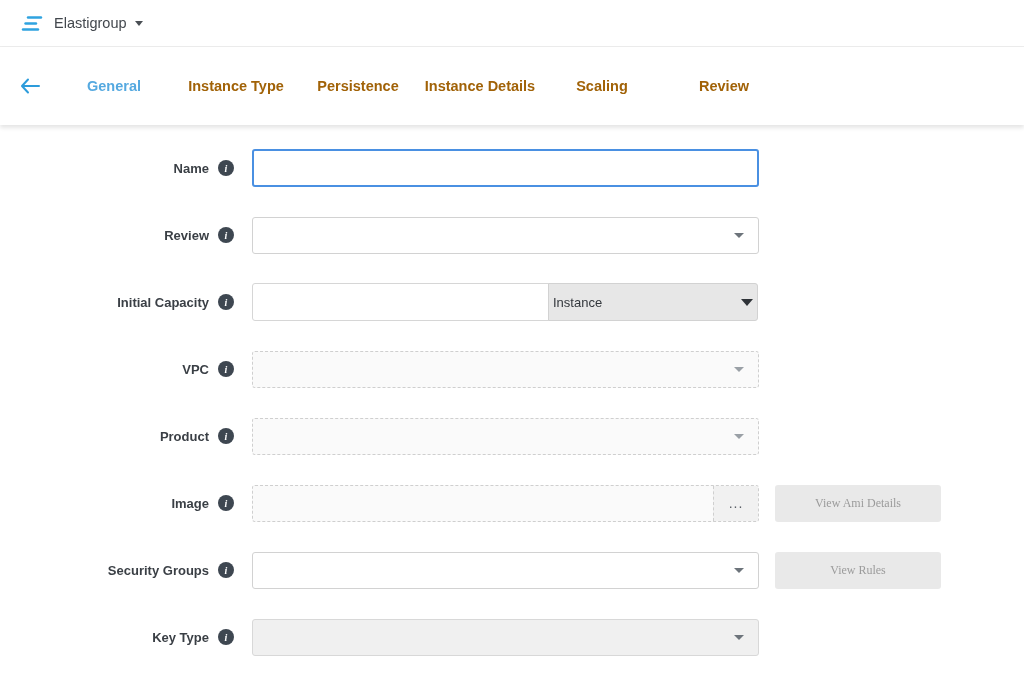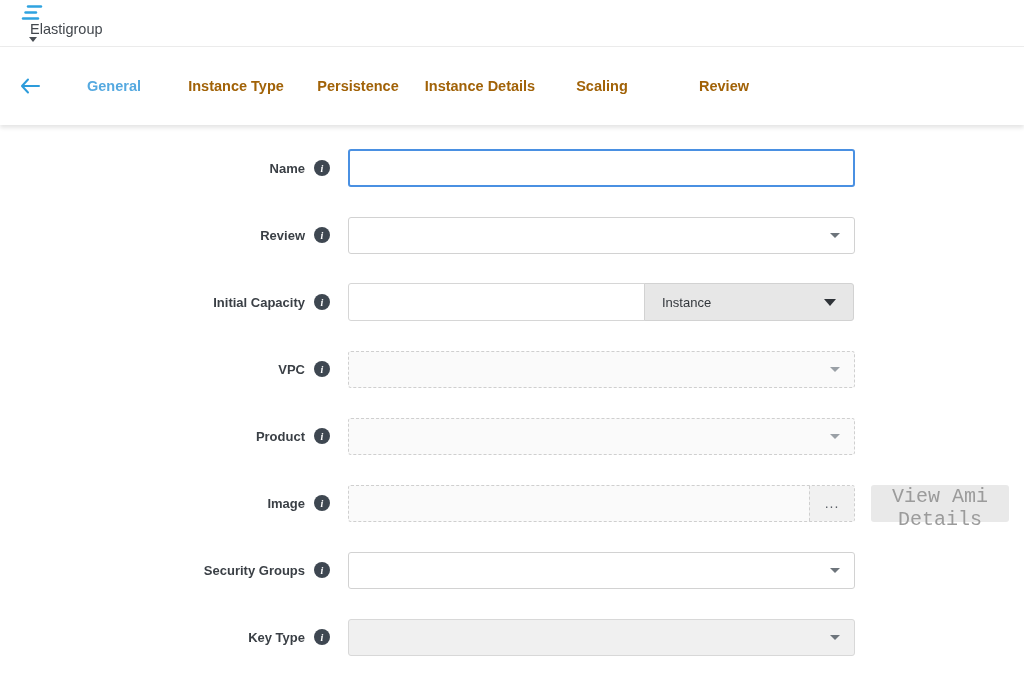--- a/index.html
+++ b/index.html
@@ -13,21 +13,21 @@
 
   
   .app-header {
     height: 47px;
     display: flex;
     align-items: center;
     padding: 0 21px;
     border-bottom: 1px solid #ececec;
     background: #fff;
   }
-  .brand-group { display: flex; cursor: pointer; flex-direction: column; }
+  .brand-group { display: flex; align-items: center; cursor: pointer; }
   .brand-name { margin-left: 9px; font-size: 14.5px; color: #42474d; }
   .brand-caret {
     margin-left: 8px;
     width: 0; height: 0;
     border-left: 4.5px solid transparent;
     border-right: 4.5px solid transparent;
     border-top: 5px solid #4a4f55;
   }
 
   
@@ -55,27 +55,26 @@
     color: #a16207;
     cursor: pointer;
     white-space: nowrap;
   }
   .tab.active { color: #55a9e0; }
 
   
   .form { padding-top: 24px; }
   .frow { display: flex; align-items: center; height: 38px; margin-bottom: 29px; }
   .label-cell {
-    width: 322px;
+    width: 234px;
     flex-shrink: 0;
     display: flex;
     align-items: center;
     justify-content: flex-end;
     gap: 9px;
-    margin-left: 8px;
   }
   .flabel { font-size: 13px; font-weight: bold; color: #3a3f45; }
   .info-icon {
     width: 16px; height: 16px;
     border-radius: 50%;
     background: #3e4751;
     color: #fff;
     font-size: 10px;
     font-weight: bold;
     font-style: italic;
@@ -152,21 +151,21 @@
   .unit-select {
     width: 210px;
     margin-left: -1px;
     height: 38px;
     background: #e7e7e7;
     border: 1px solid #d2d2d2;
     border-radius: 0 3px 3px 0;
     display: flex;
     align-items: center;
     justify-content: space-between;
-    padding: 0 17px;
+    padding: 0 4px;
     font-size: 13px;
     color: #33373c;
     cursor: pointer;
     gap: 9px;
   }
 
   
   .image-group {
     width: 100%;
     height: 37px;
@@ -193,30 +192,30 @@
     color: #5a5f66;
     font-size: 14px;
     letter-spacing: 1px;
     cursor: pointer;
     border-radius: 0 3px 3px 0;
     font-family: "Liberation Sans", sans-serif;
   }
 
   .side-btn {
     margin-left: 16px;
-    width: 138px;
+    width: 166px;
     height: 37px;
     align-self: center;
     background: #e9e9e9;
     color: #9b9b9b;
-    font-size: 20px;
+    font-size: 12px;
     border: none;
     border-radius: 3px;
     cursor: pointer;
-    font-family: Liberation Mono, monospace;
+    font-family: Liberation Serif, serif;
   }
 </style>
 </head>
 <body>
 
 <header class="app-header">
   <div class="brand-group">
     <span style="line-height:0;">
       <svg width="24" height="17" viewBox="0 0 24 17">
         <g fill="none" stroke="#2fa3e0" stroke-width="2.4" stroke-linecap="round">
@@ -330,20 +329,21 @@
     <div class="label-cell">
       <span class="flabel">Security Groups</span>
       <span class="info-icon">i</span>
     </div>
     <div class="control-cell">
       <div class="select">
         <span></span>
         <span class="caret"></span>
       </div>
     </div>
+    <button class="side-btn">View Rules</button>
   </div>
 
   <div class="frow">
     <div class="label-cell">
       <span class="flabel">Key Type</span>
       <span class="info-icon">i</span>
     </div>
     <div class="control-cell">
       <div class="select filled">
         <span></span>

